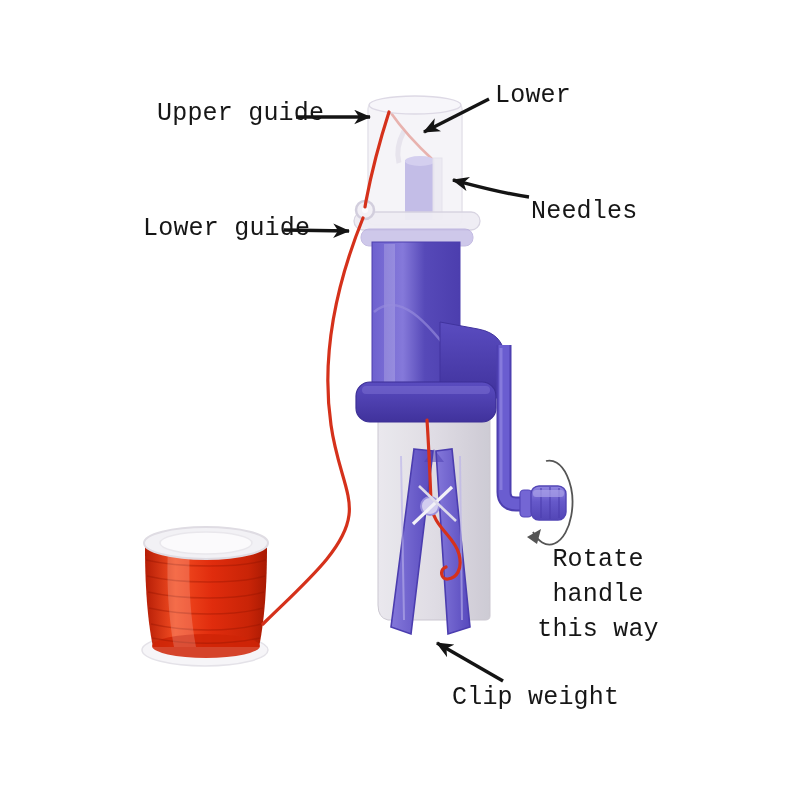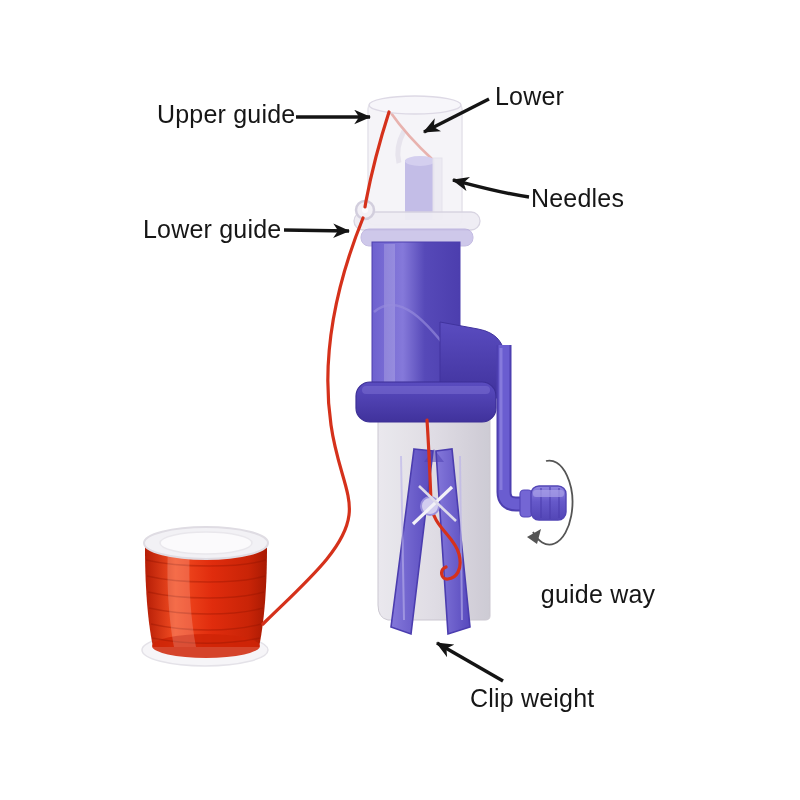--- a/index.html
+++ b/index.html
@@ -1,18 +1,18 @@
 <!DOCTYPE html>
 <html style="--background: #ffffff; --text_black: #161616; --arrow_black: #141414; --yarn_red: #d5311b; --spool_red_bright: #f8502c; --spool_red_dark: #b01b06; --purple_main: #5d50c4; --purple_dark: #45379f; --purple_light: #9289de; --clear_plastic: #f0eef4; --stand_gray: #dcd9e0; --rotate_arc: #555555;"><head>
 <meta charset="utf-8">
 <style>
   html,body{margin:0;padding:0;background:#ffffff;}
   .canvas{
     position:relative;width:797px;height:800px;background:var(--background,#ffffff);
-    overflow:hidden;font-family:Liberation Sans, sans-serif;
+    overflow:hidden;font-family:Liberation Mono, monospace;
   }
   svg.scene{position:absolute;left:0;top:0;}
   .label{
     position:absolute;color:var(--text_black,#161616);
     font-size:25px;line-height:1.2;white-space:nowrap;letter-spacing:0.2px;
   }
   .label.center{text-align:center;white-space:normal;line-height:35px;}
   .arrow{stroke:var(--arrow_black,#141414);stroke-width:3.4;fill:none;}
   .arrowhead-fill{fill:var(--arrow_black,#141414);}
   .yarn{fill:none;stroke:var(--yarn_red,#d5311b);stroke-width:3.2;stroke-linecap:round;}
@@ -142,20 +142,20 @@
 
     <path d="M296,117 L370,117" class="arrow" marker-end="url(#ah)"></path>
     <path d="M489,99 L424,132" class="arrow" marker-end="url(#ah)"></path>
     <path d="M529,197 C500,193 476,186 453,180" class="arrow" marker-end="url(#ah)"></path>
     <path d="M284,230 L349,231" class="arrow" marker-end="url(#ah)"></path>
     <path d="M503,681 L437,643" class="arrow" marker-end="url(#ah)"></path>
   </svg>
 
   <div class="label" style="left:157px;top:99px;">Upper guide</div>
   <div class="label" style="left:495px;top:81px;">Lower</div>
-  <div class="label" style="left:531px;top:183px;">Needles</div>
+  <div class="label" style="left:531px;top:197px;">Needles</div>
   <div class="label" style="left:143px;top:214px;">Lower guide</div>
   <div class="label center" style="left:505px;top:542px;width:186px;">
-    <br>
-    <span>guide way</span>
+    <span>Rotate handle</span><br>
+    <span>this way</span>
   </div>
-  <div class="label" style="left:470px;top:683px;text-align:center;">Clip weight</div>
+  <div class="label" style="left:452px;top:683px;text-align:center;">Clip weight</div>
 </div>
 
 </body></html>

